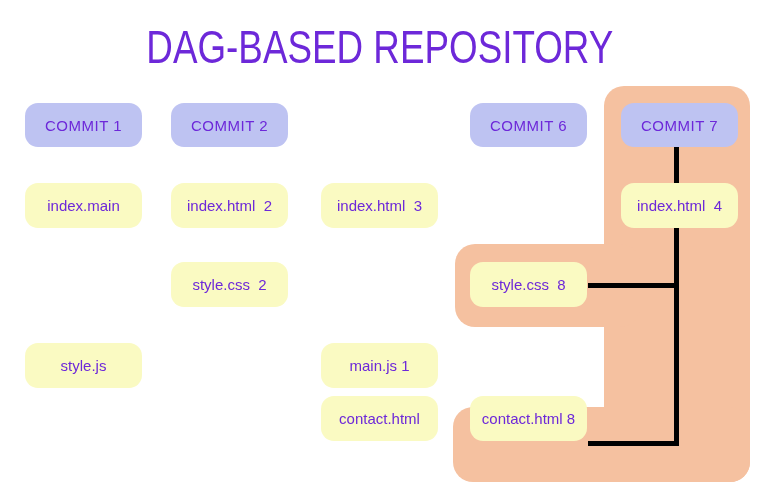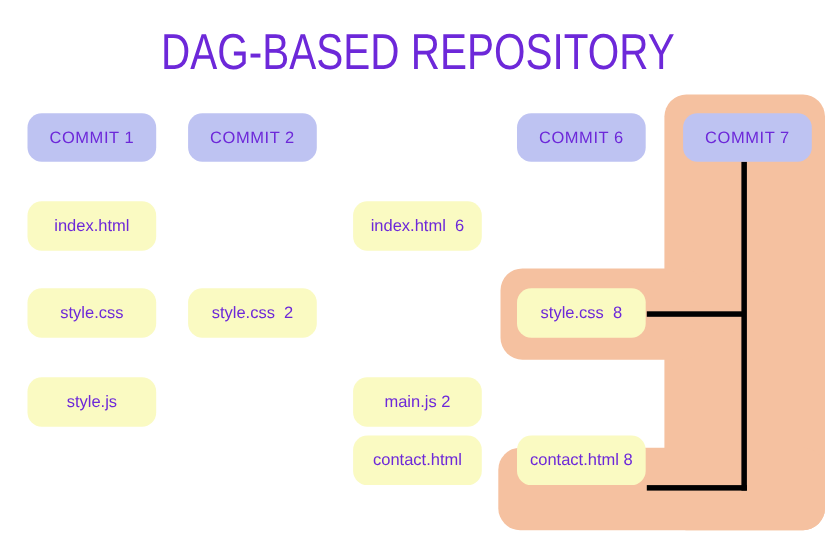--- a/index.html
+++ b/index.html
@@ -83,26 +83,27 @@
 
   <div class="line" id="line-commit5-down"></div>
   <div class="line" id="line-style3-link"></div>
   <div class="line" id="line-contact2-link"></div>
 
   <div class="box commit c1 rh"><span>COMMIT 1</span></div>
   <div class="box commit c2 rh"><span>COMMIT 2</span></div>
   <div class="box commit c4 rh"><span>COMMIT 6</span></div>
   <div class="box commit c5 rh"><span>COMMIT 7</span></div>
 
-  <div class="box file c1 r1"><span>index.html</span></div>
-  <div class="box file c3 r1"><span>index.html  6</span></div>
+  <div class="box file c1 r1"><span>index.main</span></div>
+  <div class="box file c2 r1"><span>index.html  2</span></div>
+  <div class="box file c3 r1"><span>index.html  3</span></div>
+  <div class="box file c5 r1"><span>index.html  4</span></div>
 
-  <div class="box file c1 r2"><span>style.css</span></div>
   <div class="box file c2 r2"><span>style.css  2</span></div>
   <div class="box file c4 r2"><span>style.css  8</span></div>
 
   <div class="box file c1 r3"><span>style.js</span></div>
-  <div class="box file c3 r3"><span>main.js 2</span></div>
+  <div class="box file c3 r3"><span>main.js 1</span></div>
 
   <div class="box file c3 r4"><span>contact.html</span></div>
   <div class="box file c4 r4"><span>contact.html 8</span></div>
 
 </div>
 
 </body></html>

